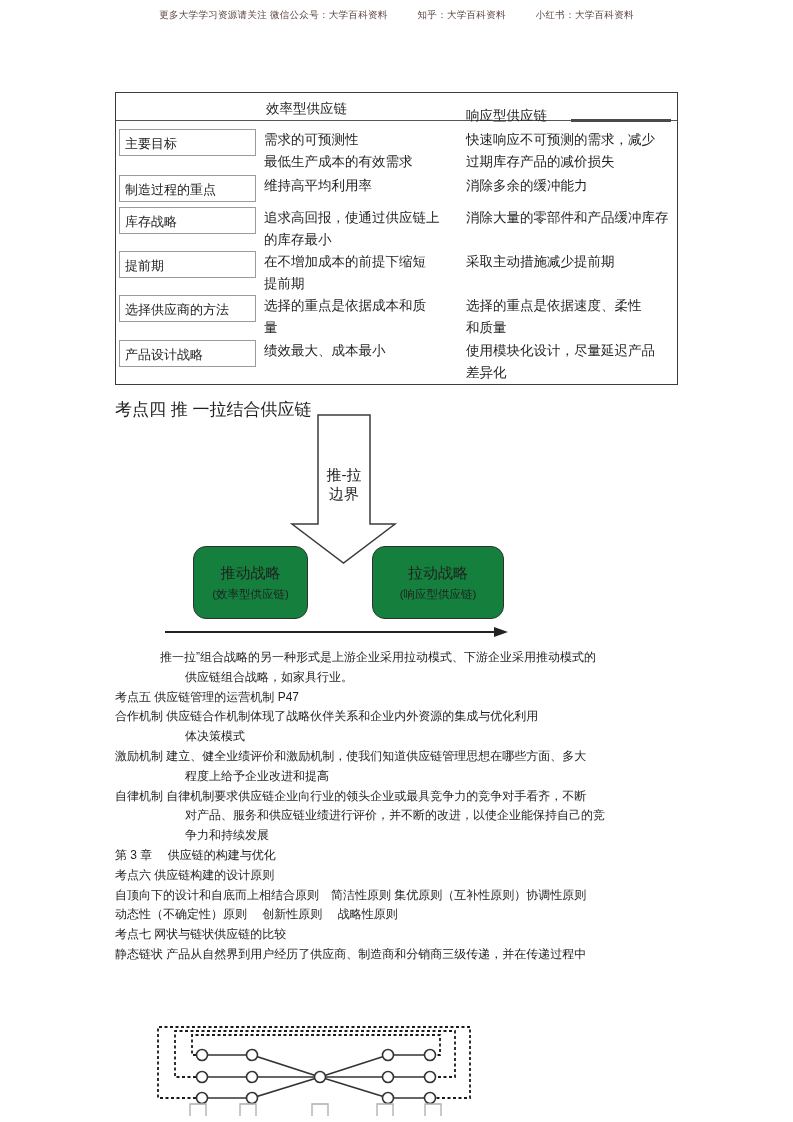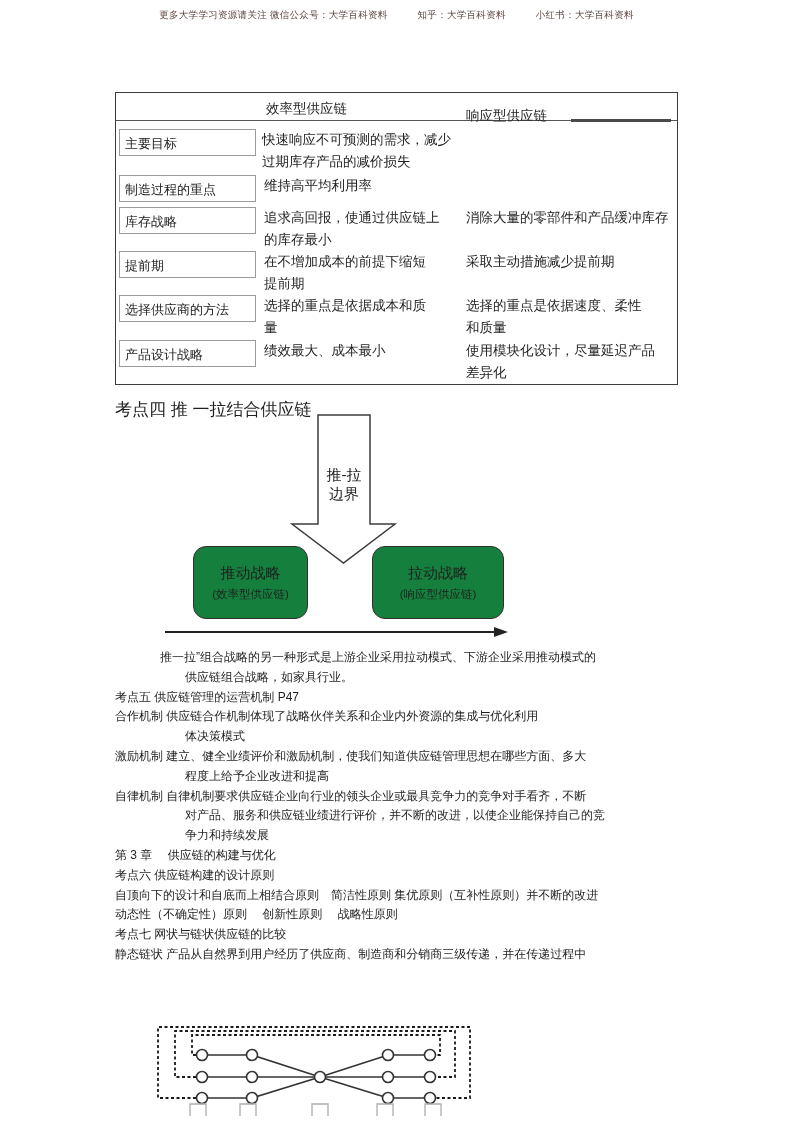--- a/index.html
+++ b/index.html
@@ -62,26 +62,29 @@
 
   <div class="doc-table">
     <div class="t-header">
       <span class="th-eff">效率型供应链</span>
       <span class="th-resp">响应型供应链</span>
       <span class="th-underline"></span>
     </div>
 
     <div class="t-row" style="height:46px">
       <div class="t-label-cell"><span class="t-label-box">主要目标</span></div>
+      <div class="t-cell">需求的可预测性
+最低生产成本的有效需求</div>
       <div class="t-cell resp">快速响应不可预测的需求，减少
 过期库存产品的减价损失</div>
     </div>
     <div class="t-row" style="height:32px">
       <div class="t-label-cell"><span class="t-label-box">制造过程的重点</span></div>
       <div class="t-cell">维持高平均利用率</div>
+      <div class="t-cell resp">消除多余的缓冲能力</div>
     </div>
     <div class="t-row" style="height:44px">
       <div class="t-label-cell"><span class="t-label-box">库存战略</span></div>
       <div class="t-cell">追求高回报，使通过供应链上
 的库存最小</div>
       <div class="t-cell resp">消除大量的零部件和产品缓冲库存</div>
     </div>
     <div class="t-row" style="height:44px">
       <div class="t-label-cell"><span class="t-label-box">提前期</span></div>
       <div class="t-cell">在不增加成本的前提下缩短
@@ -131,21 +134,21 @@
     <div class="line">考点五 供应链管理的运营机制 P47</div>
     <div class="line">合作机制 供应链合作机制体现了战略伙伴关系和企业内外资源的集成与优化利用</div>
     <div class="line ind2">体决策模式</div>
     <div class="line">激励机制 建立、健全业绩评价和激励机制，使我们知道供应链管理思想在哪些方面、多大</div>
     <div class="line ind2">程度上给予企业改进和提高</div>
     <div class="line">自律机制 自律机制要求供应链企业向行业的领头企业或最具竞争力的竞争对手看齐，不断</div>
     <div class="line ind2">对产品、服务和供应链业绩进行评价，并不断的改进，以使企业能保持自己的竞</div>
     <div class="line ind2">争力和持续发展</div>
     <div class="line">第 3 章　 供应链的构建与优化</div>
     <div class="line">考点六 供应链构建的设计原则</div>
-    <div class="line">自顶向下的设计和自底而上相结合原则　简洁性原则 集优原则（互补性原则）并不断的改进</div>
+    <div class="line">自顶向下的设计和自底而上相结合原则　简洁性原则 集优原则（互补性原则）协调性原则</div>
     <div class="line">动态性（不确定性）原则　 创新性原则　 战略性原则</div>
     <div class="line">考点七 网状与链状供应链的比较</div>
     <div class="line">静态链状 产品从自然界到用户经历了供应商、制造商和分销商三级传递，并在传递过程中</div>
   </div>
 
   <svg class="network-svg" width="332" height="104" viewBox="0 0 332 104">
 
     <path d="M 46 80 L 8 80 L 8 9 L 320 9 L 320 80 L 286 80" fill="none" stroke="#1a1a1a" stroke-width="1.8" stroke-dasharray="3,2.5"></path>
     <path d="M 46 59 L 25 59 L 25 13 L 305 13 L 305 59 L 286 59" fill="none" stroke="#1a1a1a" stroke-width="1.8" stroke-dasharray="3,2.5"></path>
     <path d="M 46 37 L 42 37 L 42 17 L 290 17 L 290 37 L 286 37" fill="none" stroke="#1a1a1a" stroke-width="1.8" stroke-dasharray="3,2.5"></path>

